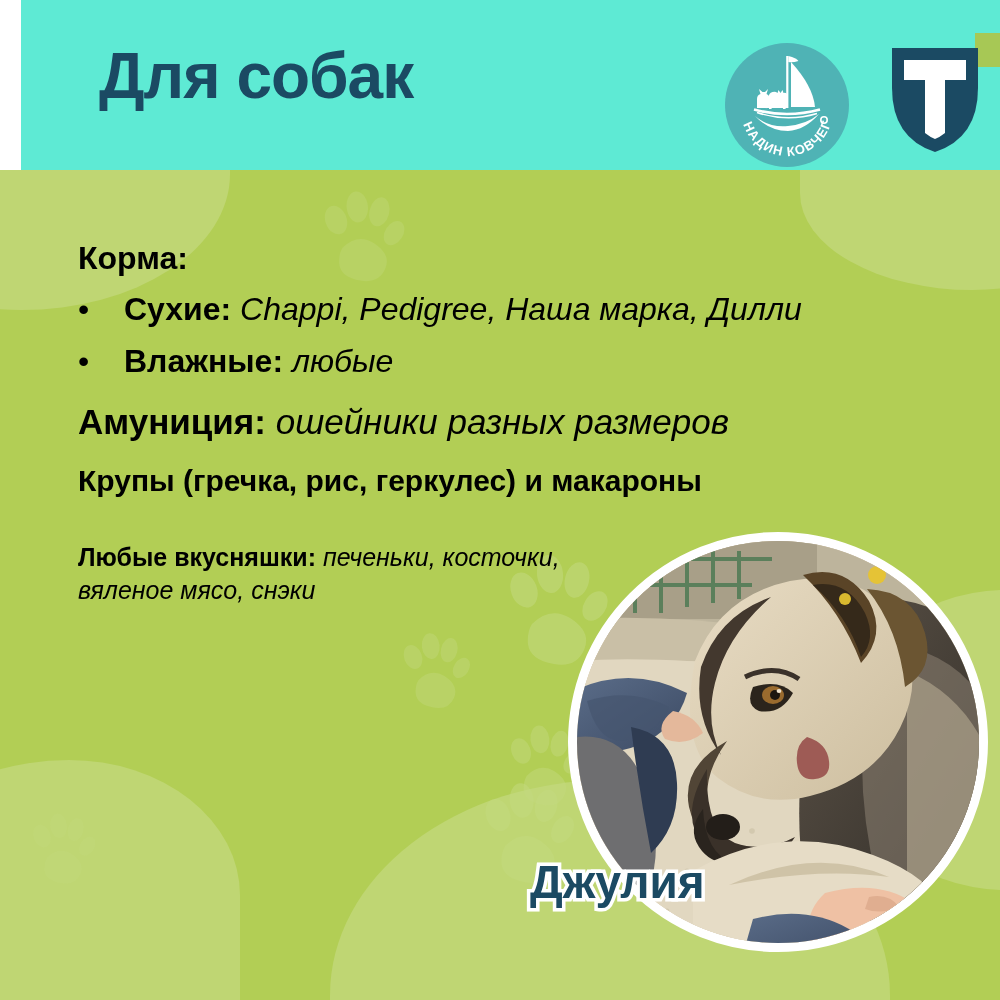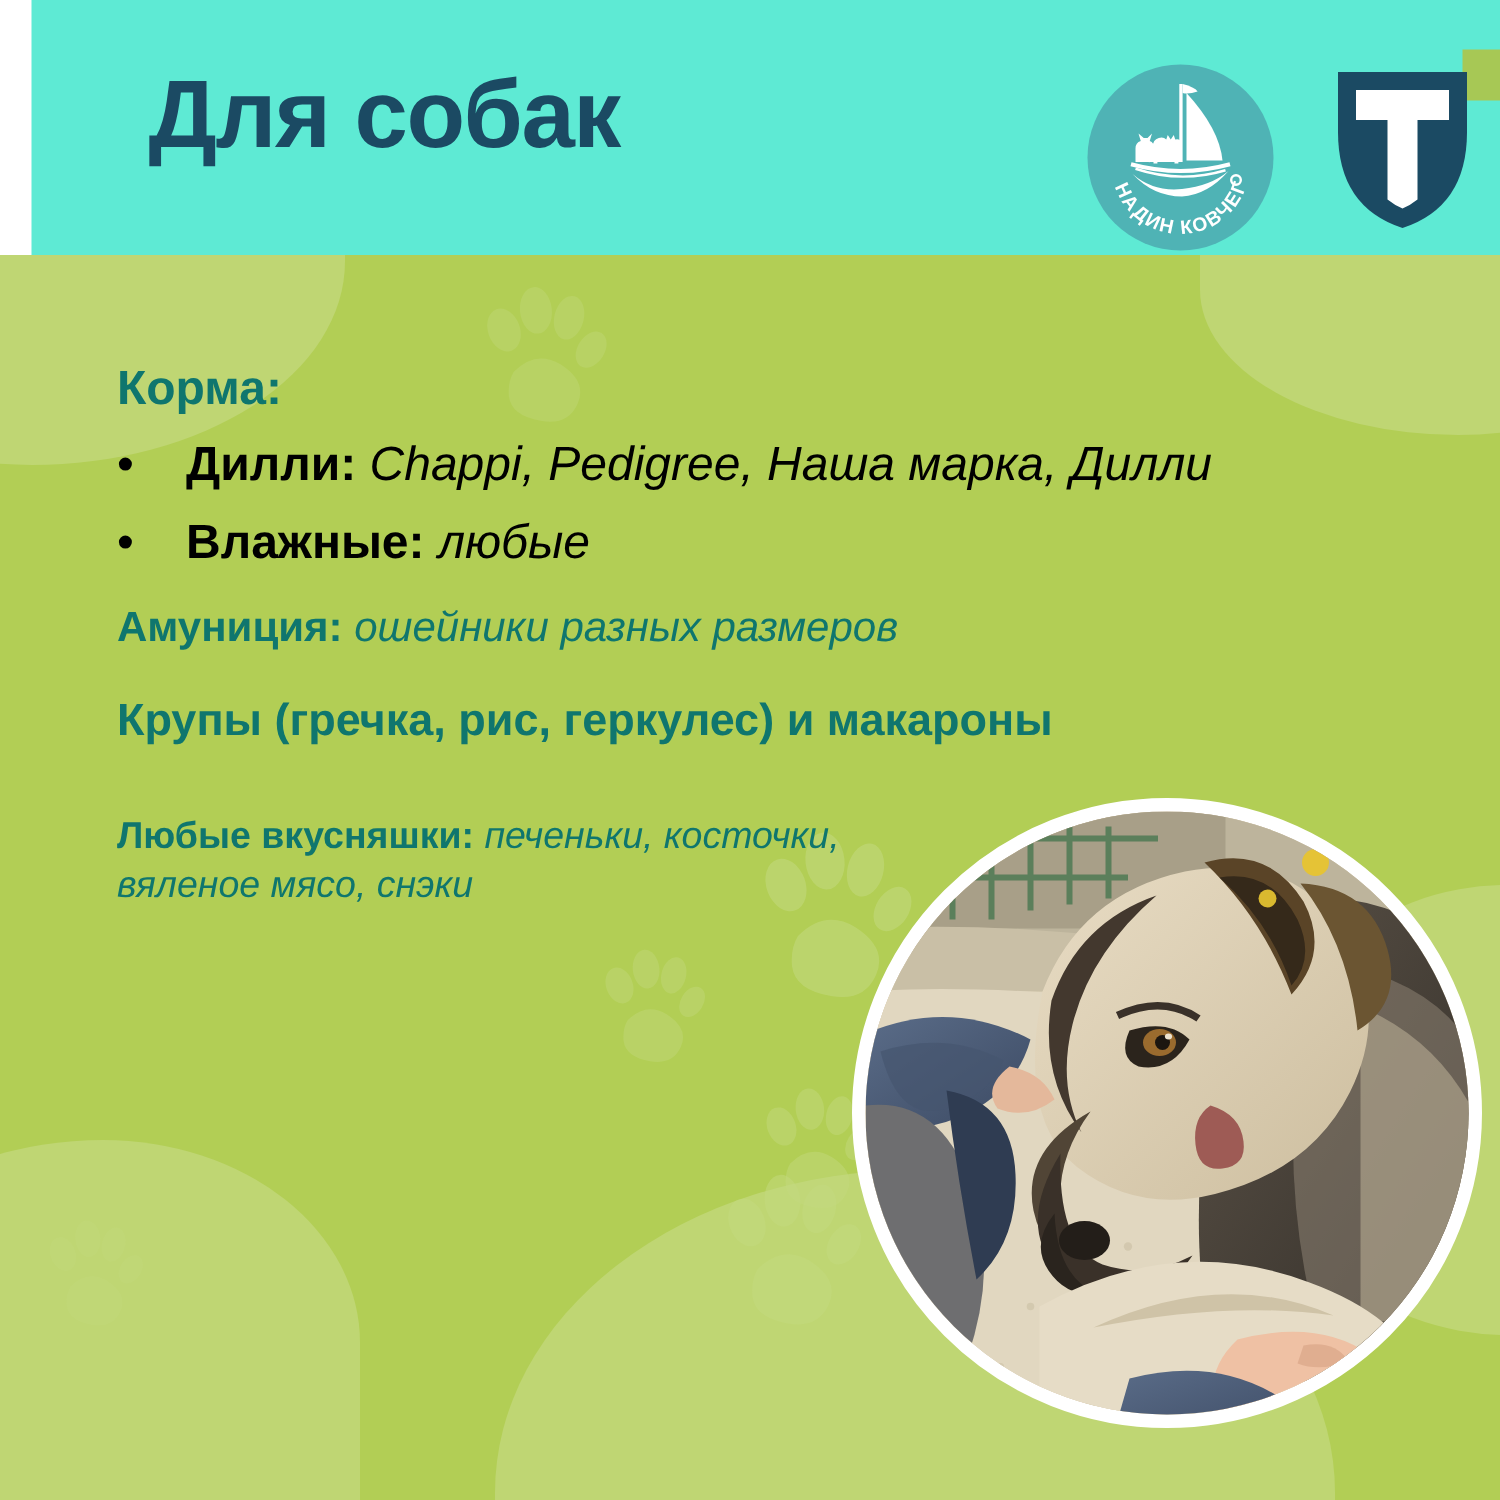--- a/index.html
+++ b/index.html
@@ -94,41 +94,41 @@
     opacity:.55;
   }
 
   
   #content {
     position:absolute;
     left:0; top:0;
     width:1000px;
     z-index:3;
   }
-  .blk { position:absolute; left:78px; color:#0f766e; }
+  .blk { position:absolute; left:78px; color:#000000; }
   .b   { font-weight:bold; }
   .i   { font-style:italic; }
   .lbl { font-weight:bold; font-style:normal; }
 
   #blk-korma      { top:240px; font-size:32px; }
   .bullet-row {
     position:absolute; left:78px;
     font-size:32px;
     white-space:nowrap;
   }
   .bullet-dot {
     position:absolute; left:0; top:0;
     font-size:32px; line-height:1;
   }
   .bullet-txt { position:absolute; left:46px; top:0; line-height:1; }
 
   #row-dry   { top:293px; }
   #row-wet   { top:345px; }
 
-  #blk-ammo   { top:404px; font-size:28px; line-height:1; white-space:nowrap; }
+  #blk-ammo   { top:404px; font-size:35px; line-height:1; white-space:nowrap; }
   #blk-grains { top:466px; font-size:30px; font-weight:bold; line-height:1; white-space:nowrap; }
 
   #blk-treats { top:541px; font-size:25px; line-height:1.30; width:520px; }
   #blk-meds   { top:690px; font-size:30px; line-height:1.32; width:430px; }
 
   
   #photo-circle {
     position:absolute;
     left:568px; top:532px;
     width:420px; height:420px;
@@ -290,21 +290,21 @@
         </svg>
     </div>
   </div>
 
   <div id="content">
 
     <div class="blk b" id="blk-korma">Корма:</div>
 
     <div class="bullet-row" id="row-dry">
       <span class="bullet-dot">•</span>
-      <span class="bullet-txt"><span class="lbl">Дилли:</span> <span class="i">Chappi, Pedigree, Наша марка, Дилли</span></span>
+      <span class="bullet-txt"><span class="lbl">Сухие:</span> <span class="i">Chappi, Pedigree, Наша марка, Дилли</span></span>
     </div>
 
     <div class="bullet-row" id="row-wet">
       <span class="bullet-dot">•</span>
       <span class="bullet-txt"><span class="lbl">Влажные:</span> <span class="i">любые</span></span>
     </div>
 
     <div class="blk" id="blk-ammo">
       <span class="lbl">Амуниция:</span>
       <span class="i">ошейники разных размеров</span>
@@ -413,14 +413,15 @@
 
         <path d="M248 352 q54 -14 88 10 q28 18 26 58 l-120 0 q-24 -40 6 -68 z" fill="#EFC1A4"></path>
         <path d="M292 356 q20 -4 30 10 q-18 8 -34 2 z" fill="#E0AE90"></path>
 
         <path d="M176 378 q54 -14 96 10 q30 20 26 32 l-134 0 z" fill="url(#denim)"></path>
         <path d="M356 358 q26 4 30 26 q-18 10 -34 -4 z" fill="#54617C"></path>
       </svg>
     </div>
   </div>
 
+  <div id="dog-name">Джулия</div>
 
 </div>
 
 </body></html>

